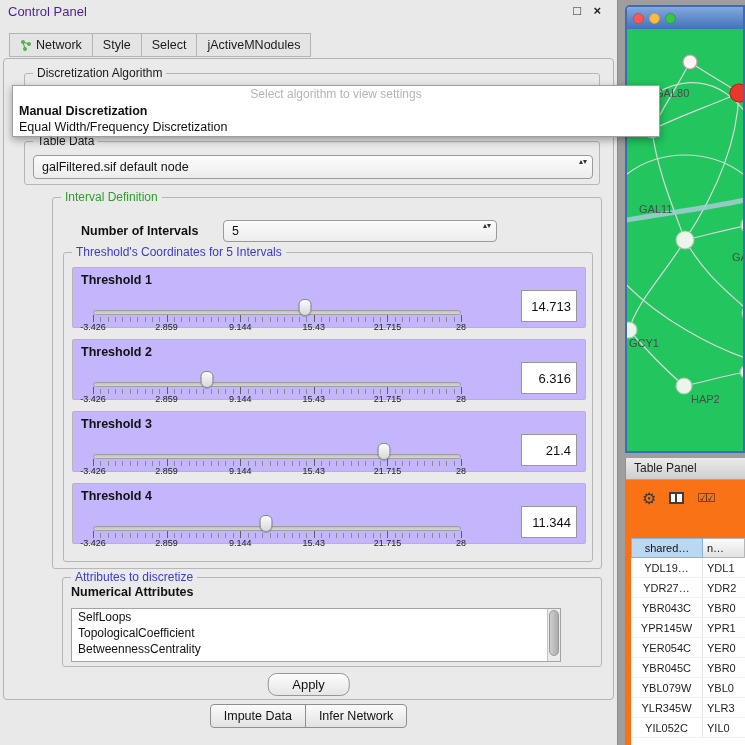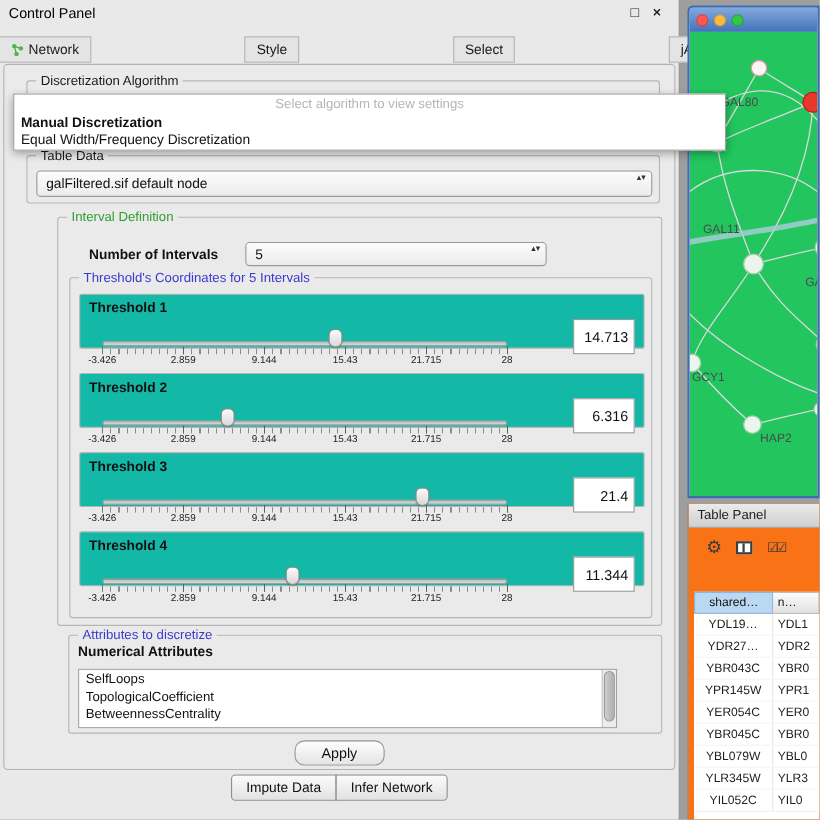--- a/index.html
+++ b/index.html
@@ -3,27 +3,27 @@
 <meta charset="utf-8">
 <style>
   * { box-sizing: border-box; margin: 0; padding: 0; }
   html,body { width:745px; height:745px; overflow:hidden; background:#9e9e9e;
     font-family:"Liberation Sans", sans-serif; }
 
   
   #control-panel { position:absolute; left:0; top:0; width:618px; height:745px;
     background:#e9e9e9; border-right:1px solid #8a8a8a; }
   #cp-titlebar { position:absolute; left:0; top:0; width:100%; height:24px; }
-  #cp-title { position:absolute; left:8px; top:4px; font-size:13px; color:#000000; }
+  #cp-title { position:absolute; left:8px; top:4px; font-size:13px; color:#4c1d95; }
   .winbtn { position:absolute; top:3px; font-size:13px; color:#222; cursor:default; }
   #btn-float { right:36px; }
   #btn-close { right:16px; font-weight:bold; }
 
   
-  #tabstrip { position:absolute; top:33px; left:0; width:723px; display:flex; justify-content:space-between; }
+  #tabstrip { position:absolute; top:33px; left:10px; width:723px; display:flex; justify-content:flex-start; }
   .tab { padding:4px 10px; font-size:12.5px; color:#1a1a1a; background:#e4e4e4;
     border:1px solid #b4b4b4; margin-left:-1px; display:flex; align-items:center; gap:4px; }
   .tab.sel { background:linear-gradient(#757575,#4e4e4e); color:#fff; border-color:#444;
     border-radius:3px; }
 
   
   #mainpanel { position:absolute; left:3px; top:58px; width:611px; height:642px;
     background:#eaeaea; border:1px solid #b3b3b3; border-radius:4px; }
 
   .group { position:absolute; border:1px solid #b6b6b6; border-radius:3px; }
@@ -40,22 +40,22 @@
   .combo.focused { box-shadow:0 0 0 2px #8cb0e4; border-color:#6b8fc9; }
 
   
   #algo-popup { position:absolute; left:8px; top:84px; width:648px; height:52px;
     background:#fff; border:1px solid #9e9e9e; box-shadow:0 3px 8px rgba(0,0,0,.35); z-index:20; }
   #algo-popup .hint { text-align:center; font-size:12px; color:#b5b5b5; line-height:17px; }
   #algo-popup .opt { font-size:12.5px; color:#111; line-height:16px; padding-left:6px; }
   #algo-popup .opt.bold { font-weight:bold; }
 
   
-  .thr-panel { position:absolute; left:8px; width:514px; height:50px;
-    border:1px solid #b6b6b6; border-radius:2px; background:#14b8a6; }
+  .thr-panel { position:absolute; left:8px; width:514px; height:61px;
+    border:1px solid #b6b6b6; border-radius:2px; background:#c4b5fd; }
   .thr-label { position:absolute; left:8px; top:5px; font-size:12.5px; font-weight:bold; color:#111; }
   .slider-track { position:absolute; left:20px; top:42px; width:368px; height:5px;
     background:linear-gradient(#bfbfbf,#d8d8d8); border:1px solid #9e9e9e; border-radius:3px; }
   .slider-thumb { position:absolute; top:31px; width:13px; height:17px;
     background:linear-gradient(#fbfbfb,#d8d8d8); border:1px solid #8a8a8a;
     border-radius:6px 6px 7px 7px; transform:translateX(-50%); margin-left:20px; cursor:pointer;
     box-shadow:0 1px 1px rgba(0,0,0,.2); }
   .ticks { position:absolute; left:20px; top:49px; width:369px; height:5px;
     background-image:repeating-linear-gradient(to right,#8b8b8b 0 1px,transparent 1px 7.36px); }
   .ticks-major { position:absolute; left:20px; top:47px; width:369px; height:7px;

